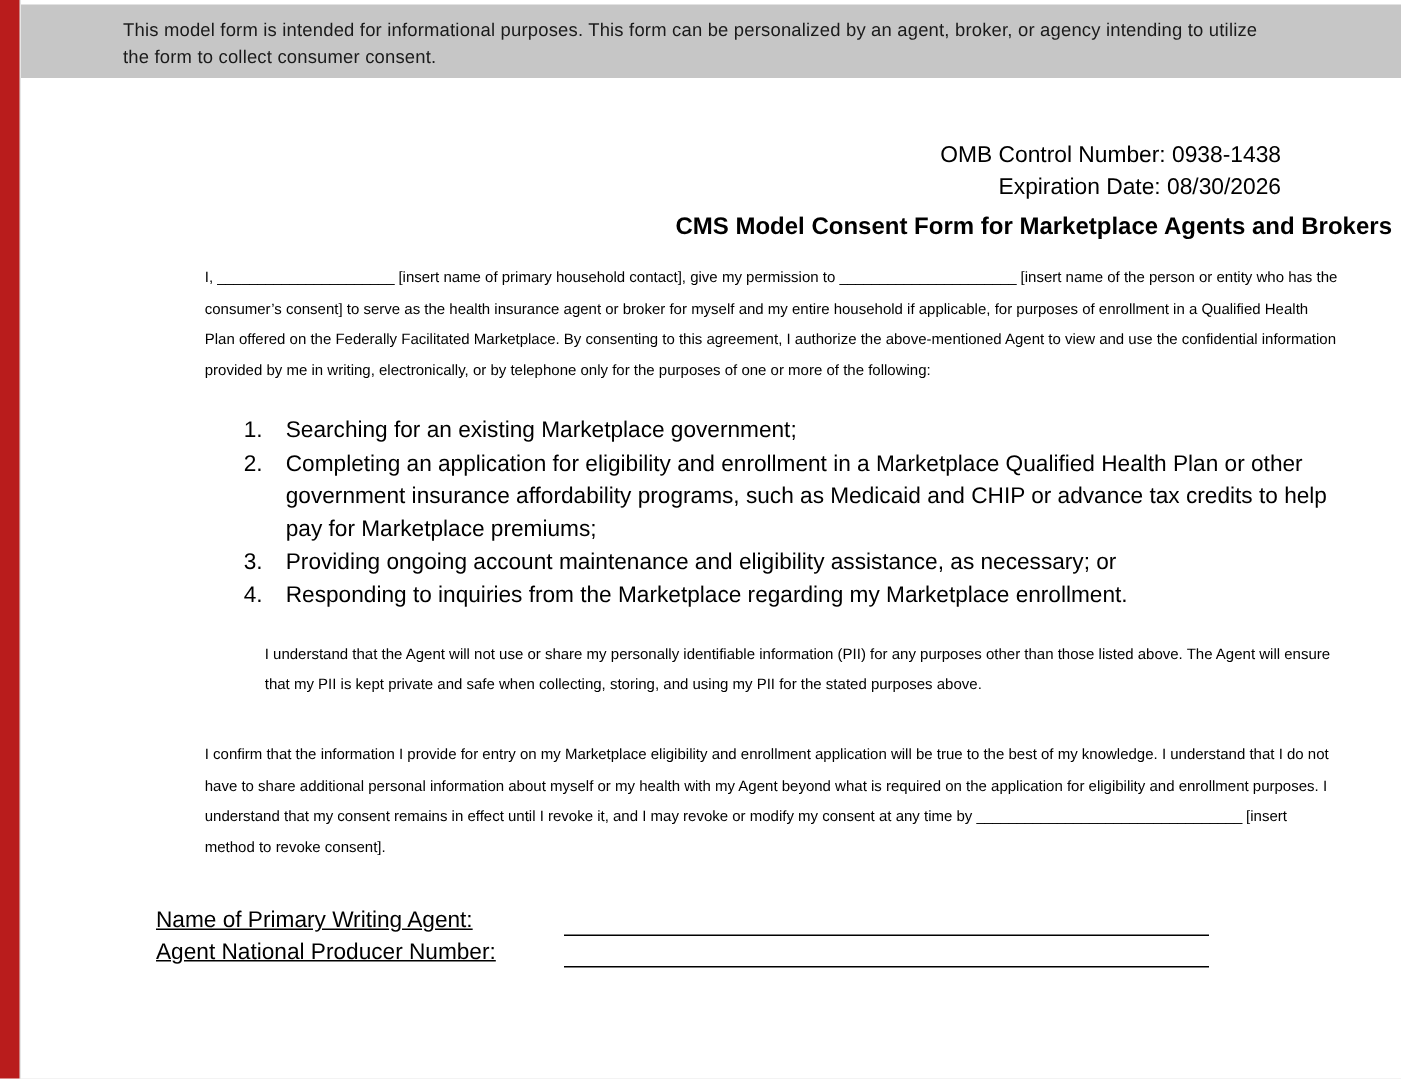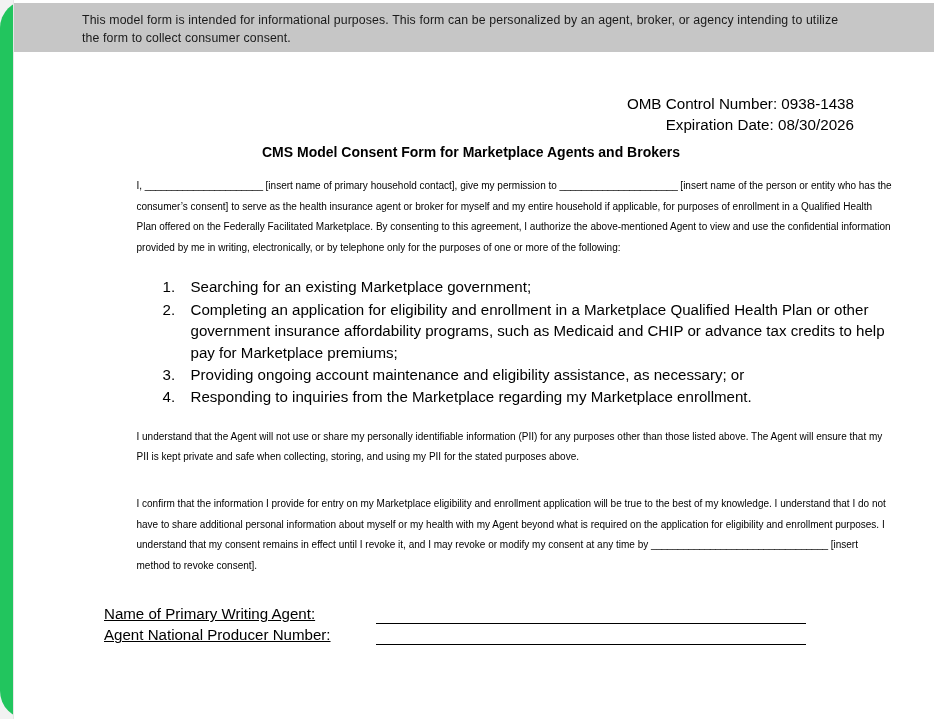--- a/index.html
+++ b/index.html
@@ -14,22 +14,21 @@
     background: #f2f2f2;
     font-family: "Liberation Sans", sans-serif;
     color: #000000;
     -webkit-font-smoothing: antialiased;
   }
 
   .viewport {
     position: relative;
     width: 934px;
     height: 719px;
-    background: #22c55e;
-    border-radius: 28px;
+    background: #b91c1c;
   }
 
   
   .page {
     position: absolute;
     left: 14px;
     top: 0;
     width: 920px;
     height: 719px;
     background: #ffffff;
@@ -70,42 +69,42 @@
     margin-top: 41px;
     padding-right: 80px;
     text-align: right;
     font-size: 15.2px;
     line-height: 21px;
   }
   .omb-line { display: block; }
 
   .doc-title {
     margin-top: 7px;
-    text-align: center;
-    font-size: 14px;
+    text-align: right;
+    font-size: 16px;
     font-weight: bold;
     line-height: 20px;
     padding-right: 6px;
   }
 
   .body-col {
     margin: 0 auto;
     width: 756px;
     padding-left: 81px;
     box-sizing: content-box;
   }
 
   p.para {
     margin: 0;
     font-size: 10px;
     line-height: 20.6px;
     text-align: left;
   }
   p.para.gap-lead { margin-top: 14px; }
-  p.para.gap-mid  { margin-top: 19px; }
+  p.para.gap-mid  { margin-top: 19px; margin-left: 40px; }
   p.para.gap-big  { margin-top: 26px; }
 
   .blank {
     letter-spacing: -0.2px;
     white-space: pre;
   }
 
   
   ol.reasons {
     margin: 18px 0 0 0;

